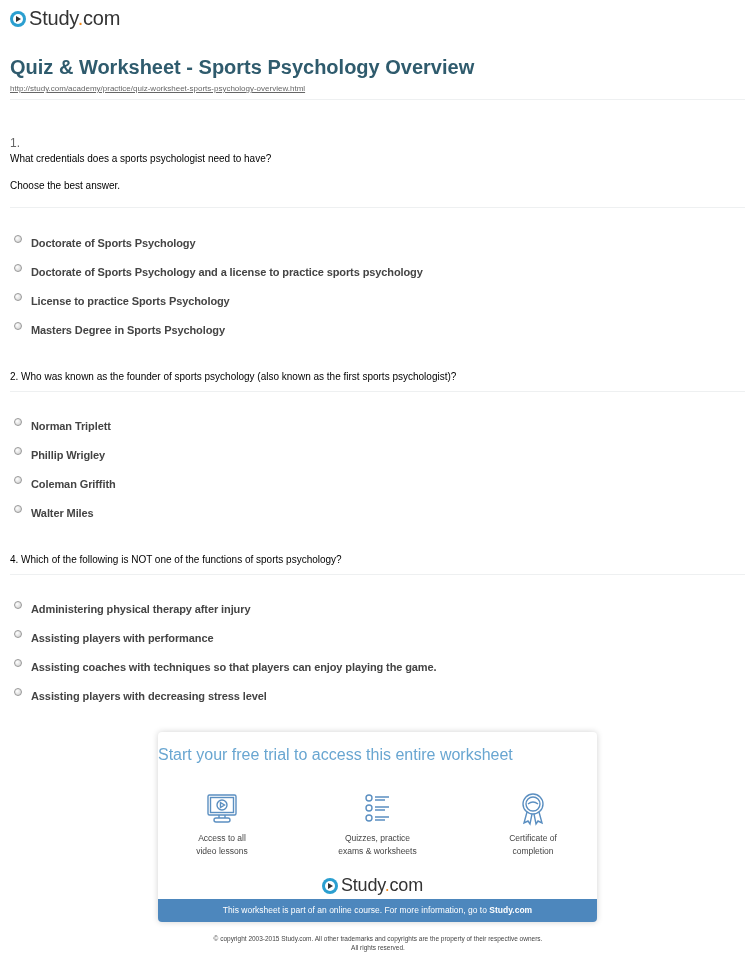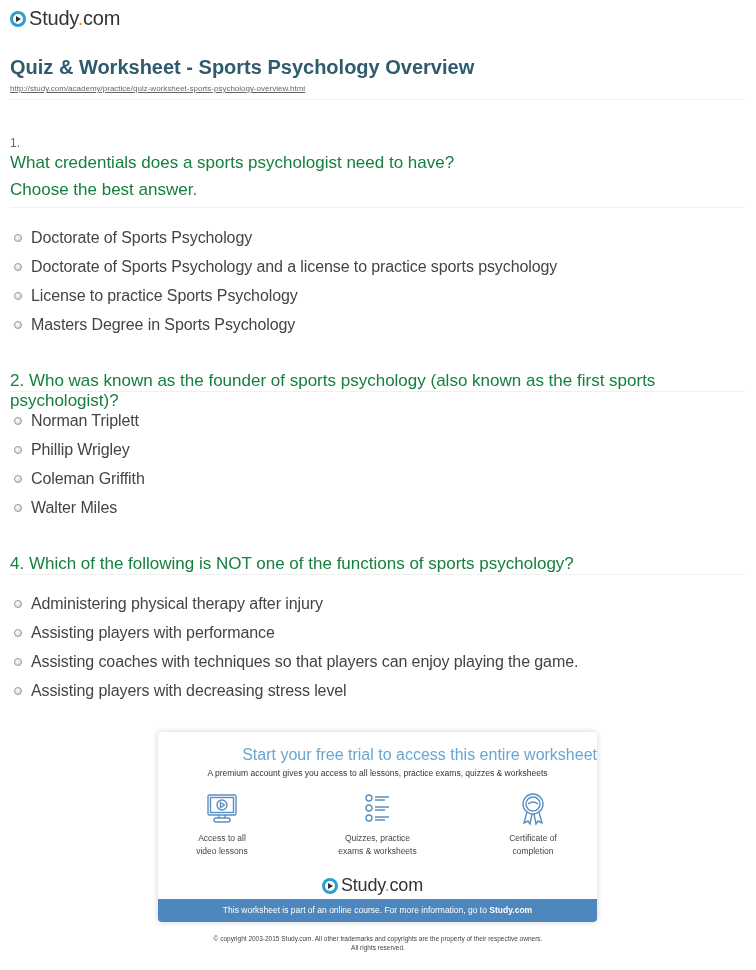--- a/index.html
+++ b/index.html
@@ -13,29 +13,29 @@
     border-top: 3px solid transparent; border-bottom: 3px solid transparent; border-left: 5px solid #333; }
   .logo .txt { font-size: 20px; color: #333; letter-spacing: -0.2px; }
   .logo .dot { color: #f48b1f; }
 
   .header-logo { left: 10px; top: 7px; }
   .title { position: absolute; left: 10px; top: 56px; font-size: 20px; font-weight: bold; color: #2f5b6d; }
   .url { position: absolute; left: 10px; top: 84px; font-size: 8px; color: #666; text-decoration: underline; }
   .hr { position: absolute; left: 10px; right: 11px; height: 1px; background: #eef0f1; }
 
   .qnum { position: absolute; left: 10px; font-size: 12px; color: #666; }
-  .qtext { position: absolute; left: 10px; font-size: 17px; color: #15803d; }
+  .qtext { position: absolute; left: 10px; font-size: 10px; color: #000000; }
   .option { position: absolute; left: 14px; display: flex; align-items: center; }
   .radio { width: 8px; height: 8px; border-radius: 50%; border: 1px solid #999;
            background: radial-gradient(circle at 35% 35%, #fff, #ccc); margin-right: 9px; flex: none; }
-  .opt-label { font-size: 16px; font-weight: normal; color: #444; letter-spacing: -0.1px; }
+  .opt-label { font-size: 11px; font-weight: bold; color: #444; letter-spacing: -0.1px; margin-top: 8px; }
 
   .promo { position: absolute; left: 158px; top: 732px; width: 439px; height: 190px;
            background: #fff; border-radius: 4px; box-shadow: 0 0 6px rgba(0,0,0,0.18); overflow: hidden; }
-  .promo-head { position: absolute; left: 0; right: 0; top: 14px; text-align: right; font-size: 16px; color: #69a6d1; }
+  .promo-head { position: absolute; left: 0; right: 0; top: 14px; text-align: left; font-size: 16px; color: #69a6d1; }
   .promo-sub { position: absolute; left: 0; right: 0; top: 36px; text-align: center; font-size: 8.5px; color: #333; }
   .features { position: absolute; left: 14px; right: 14px; top: 60px; display: flex; justify-content: space-between; }
   .feature { width: 100px; text-align: center; }
   .feature svg { display: block; margin: 0 auto; }
   .feature-label { font-size: 8.5px; color: #444; line-height: 13px; margin-top: 6px; }
   .promo-logo { left: 164px; top: 143px; }
   .promo-logo .txt { font-size: 18px; }
   .promo-bar { position: absolute; left: 0; right: 0; bottom: 0; height: 23px; background: #4d87bd;
                color: #fff; font-size: 8.5px; text-align: center; line-height: 23px; }
   .promo-bar b { font-weight: bold; }
@@ -111,21 +111,20 @@
   <span class="radio"></span>
   <span class="opt-label">Assisting coaches with techniques so that players can enjoy playing the game.</span>
 </div>
 <div class="option" style="top:682px">
   <span class="radio"></span>
   <span class="opt-label">Assisting players with decreasing stress level</span>
 </div>
 
 <div class="promo">
   <div class="promo-head">Start your free trial to access this entire worksheet</div>
-  <div class="promo-sub">A premium account gives you access to all lessons, practice exams, quizzes &amp; worksheets</div>
 
   <div class="features">
     <div class="feature">
       <svg width="34" height="34" viewBox="0 0 34 34" fill="none" stroke="#5b8fc1" stroke-width="1.4">
         <rect x="3" y="3" width="28" height="20" rx="1.5"></rect>
         <rect x="5.5" y="5.5" width="23" height="15"></rect>
         <circle cx="17" cy="13" r="5"></circle>
         <path d="M15.5 10.5 L19.5 13 L15.5 15.5 Z"></path>
         <path d="M14 23 L14 26 M20 23 L20 26"></path>
         <rect x="9" y="26" width="16" height="4" rx="2"></rect>

